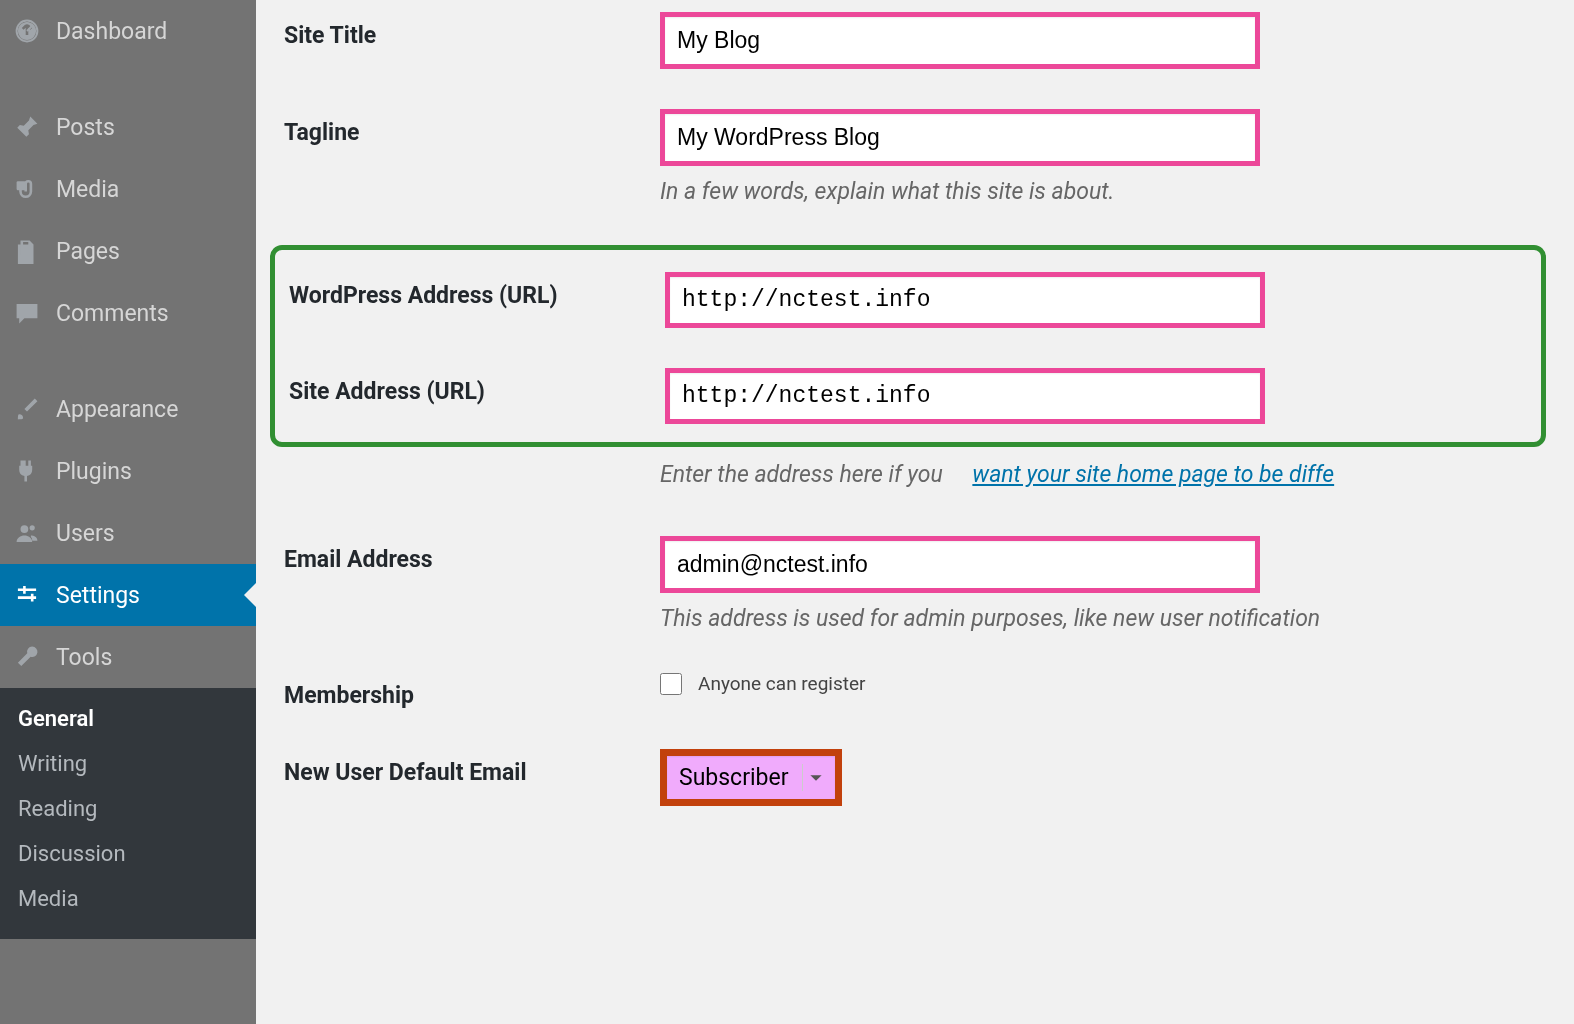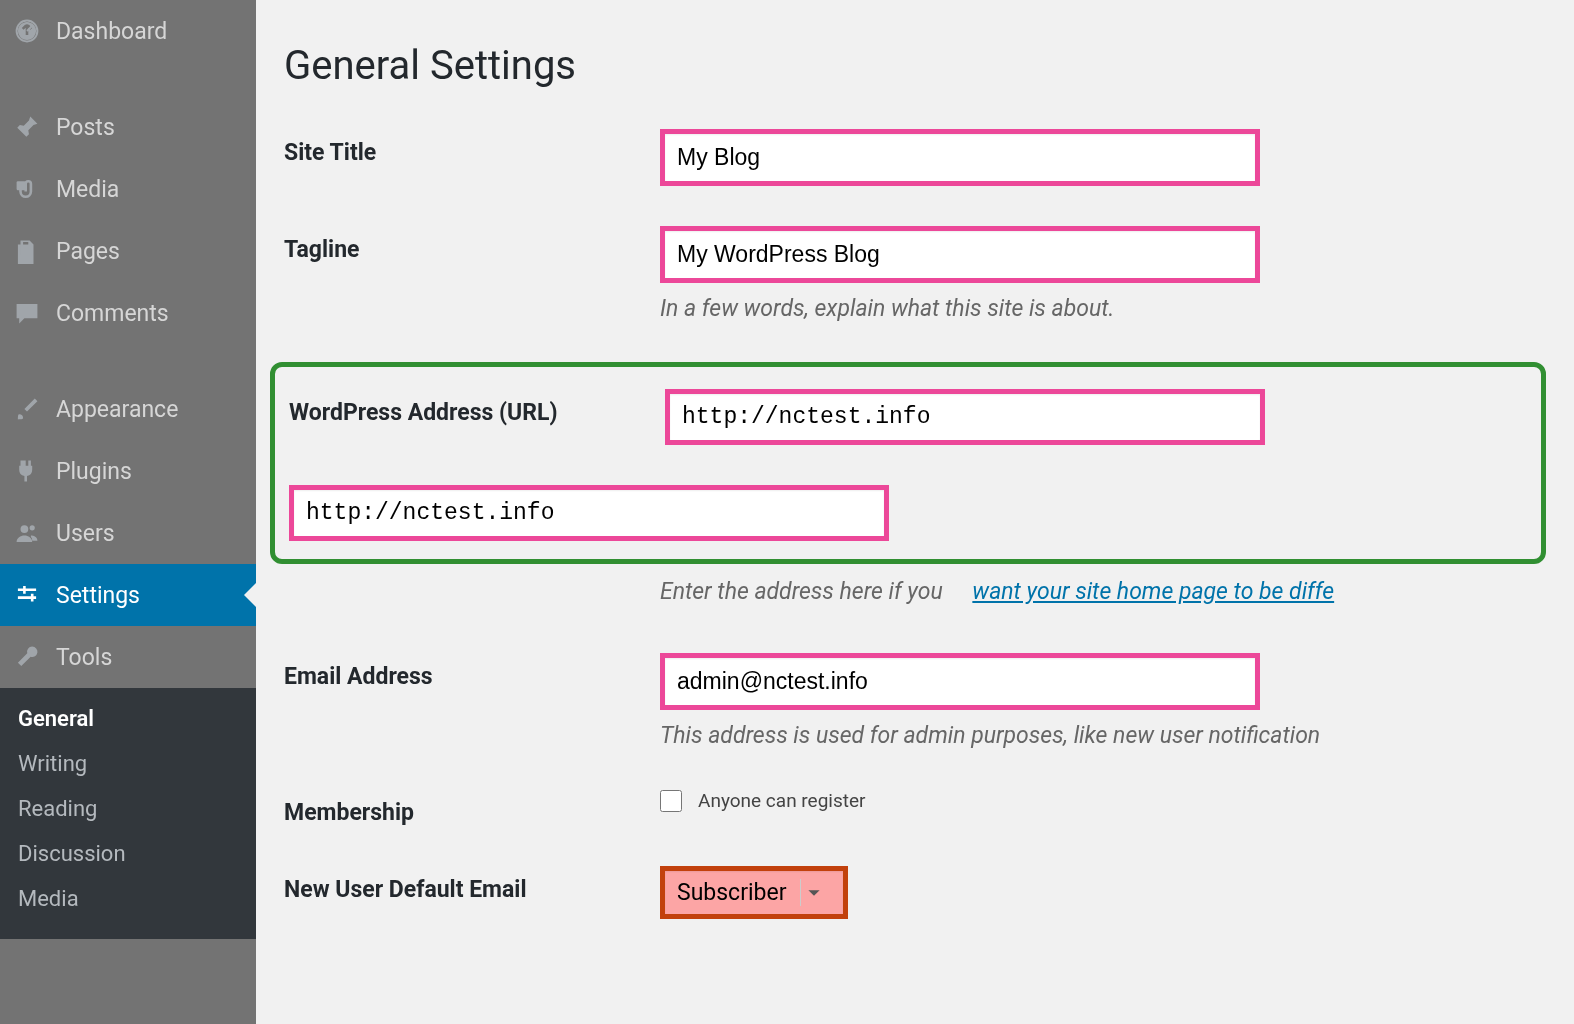--- a/index.html
+++ b/index.html
@@ -94,22 +94,22 @@
   padding: 22px 0 18px 0;
   margin-bottom: 4px;
   margin-left: -14px;
 }
 .highlight-box .form-row { padding-left: 14px; margin-bottom: 40px;}
 .highlight-box .form-row:last-child { margin-bottom: 0; }
 .checkbox-row { display:flex; align-items:center; gap: 16px; }
 .checkbox-row input[type="checkbox"]{ width:22px; height:22px; border:1px solid #b4b9be; }
 .checkbox-row span { font-size:19px; color:#444; }
 .select {
-  display:inline-flex; align-items:center; background:#fca5a5; border:5px solid #c2410c;
-  padding:8px 16px 8px 12px; font-size:23px; box-shadow: inset 0 1px 2px rgba(0,0,0,0.07);
+  display:inline-flex; align-items:center; background:#f0abfc; border:7px solid #c2410c;
+  padding:8px 6px 8px 12px; font-size:23px; box-shadow: inset 0 1px 2px rgba(0,0,0,0.07);
 }
 .select .arrow-box { border-left:1px solid #ccc; margin-left:14px; padding:0 6px;}
 .select .arrow-box svg{width:14px;height:14px;fill:#555;}
 </style>
 </head>
 <body>
 
 <nav class="sidebar">
   <div class="nav-item">
     <span class="icon">
@@ -203,21 +203,20 @@
   <div class="subnav">
     <div class="subnav-item active">General</div>
     <div class="subnav-item">Writing</div>
     <div class="subnav-item">Reading</div>
     <div class="subnav-item">Discussion</div>
     <div class="subnav-item">Media</div>
   </div>
 </nav>
 
 <main class="content">
-  <h1 class="page-title">General Settings</h1>
 
   <div class="form-row">
     <div class="label">Site Title</div>
     <div class="field">
       <input type="text" value="My Blog" style="">
     </div>
   </div>
 
   <div class="form-row">
     <div class="label">Tagline</div>
@@ -228,20 +227,21 @@
   </div>
 
   <div class="highlight-box">
     <div class="form-row">
       <div class="label">WordPress Address (URL)</div>
       <div class="field">
         <input type="text" class="mono" value="http://nctest.info" style="">
       </div>
     </div>
     <div class="form-row">
+      <div class="label">Site Address (URL)</div>
       <div class="field">
         <input type="text" class="mono" value="http://nctest.info" style="">
       </div>
     </div>
   </div>
   <div class="form-row" style="margin-top:-2px;margin-bottom:48px;">
     <div class="label"></div>
     <div class="field">
       <div class="description">
         <span>Enter the address here if you </span><a href="#">want your site home page to be diffe</a>

